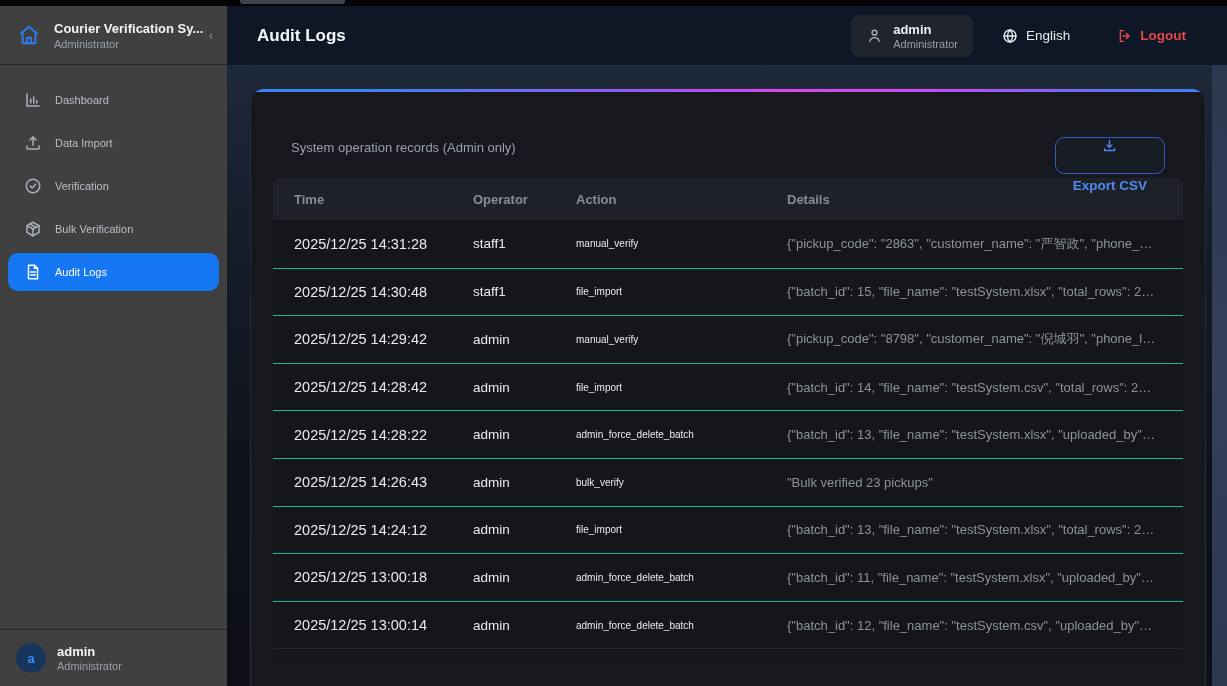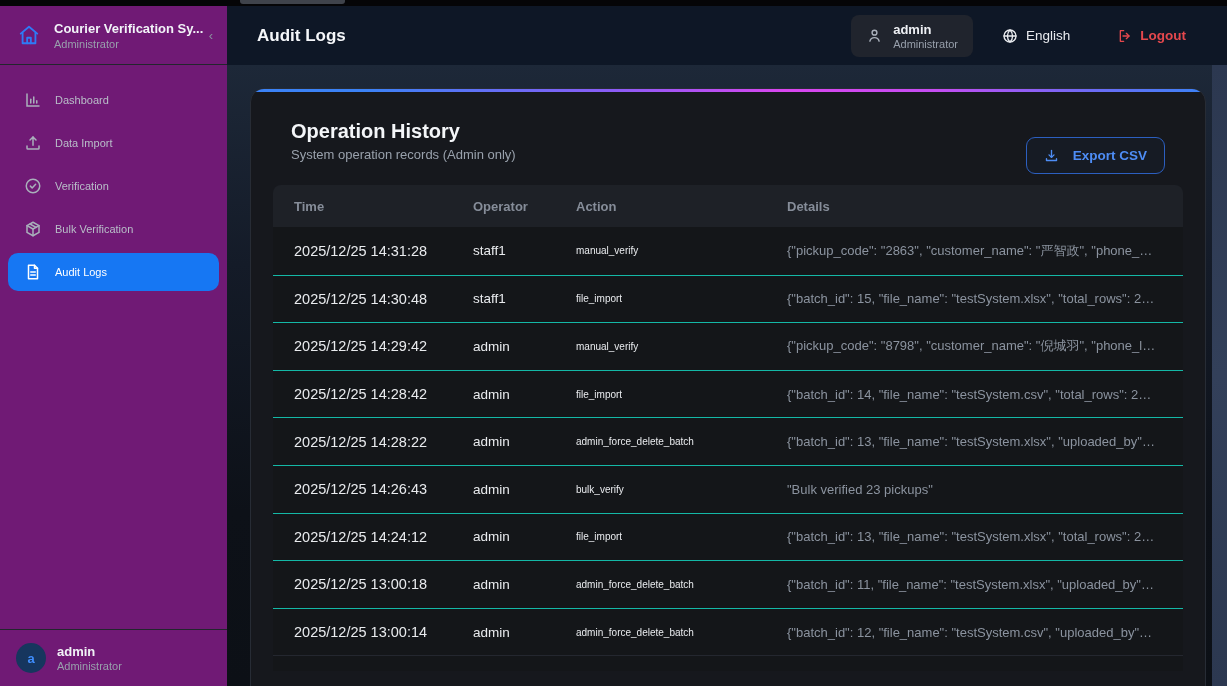--- a/index.html
+++ b/index.html
@@ -5,21 +5,21 @@
   * { margin:0; padding:0; box-sizing:border-box; }
   html,body { width:1227px; height:686px; overflow:hidden; background:#07080b;
     font-family:"Liberation Sans","DejaVu Sans",sans-serif; }
   .page { position:relative; width:1227px; height:686px; }
 
   
   .top-strip { position:absolute; left:0; top:0; width:1227px; height:6px; background:#050507; }
   .top-strip .pill { position:absolute; left:240px; top:0; width:105px; height:4px; background:#3f434b; border-radius:0 0 3px 3px; }
 
   
-  .sidebar { position:absolute; left:0; top:6px; width:227px; height:680px; background:#701a75; }
+  .sidebar { position:absolute; left:0; top:6px; width:227px; height:680px; background:#404040; }
   .sb-header { height:59px; display:flex; align-items:center; padding:0 10px 0 14px; border-bottom:1px solid #22262d; }
   .logo-tile { width:30px; height:30px; display:flex; align-items:center; justify-content:center; flex:0 0 auto; }
   .sb-title-wrap { margin-left:10px; flex:1; min-width:0; }
   .sb-title { font-size:13px; font-weight:bold; color:#f2f4f8; white-space:nowrap; overflow:hidden; }
   .sb-sub { font-size:11px; color:#98a0ac; margin-top:2px; }
   .collapse { color:#8a919d; font-size:13px; padding:2px 4px; cursor:pointer; }
 
   .nav { margin-top:16px; }
   .nav-item { display:flex; align-items:center; gap:13px; height:38px; margin:0 8px 5px 8px;
     padding-left:16px; border-radius:10px; color:#b9bfc9; font-size:11px; cursor:pointer; }
@@ -49,24 +49,24 @@
   .main { position:absolute; left:227px; top:65px; width:1000px; height:621px;
     background:linear-gradient(180deg,#1d2838 0%,#141b28 32%,#0d1118 72%,#0c1016 100%); }
   .scrollbar { position:absolute; right:0; top:0; width:15px; height:621px;
     background:linear-gradient(180deg,#2c3850,#33405a 50%,#2c3850); cursor:pointer; }
 
   .card { position:absolute; left:23px; top:23px; width:956px; height:640px; background:#16181d;
     border:1px solid #272c35; border-radius:14px; overflow:hidden; }
   .grad-bar { height:3px; background:linear-gradient(90deg,#3b82f6 0%,#3b82f6 12%,#8b5cf6 38%,#d946ef 56%,#c44df2 72%,#6d6bf6 88%,#3b82f6 100%); }
   .card-head { position:relative; padding:28px 40px 0 40px; }
   .card-title { font-size:20px; font-weight:bold; color:#f4f6f9; }
-  .card-sub { font-size:13px; color:#99a1ac; margin-top:4px; }
-  .export-btn { position:absolute; right:40px; top:45px; height:37px; display:flex; align-items:center; gap:14px;
+  .card-sub { font-size:13px; color:#99a1ac; margin-top:20px; }
+  .export-btn { position:absolute; right:40px; top:45px; height:37px; display:flex; align-items:center; gap:25px;
     padding:0 17px; border:1px solid #2c5fc0; border-radius:9px; background:rgba(40,80,160,0.06);
-    color:#4e8df5; font-size:13.5px; font-weight:600; cursor:pointer; }
+    color:#4e8df5; font-size:13.5px; font-weight:600; cursor:pointer;flex-direction:column; }
 
   .table { margin:23px 22px 0 22px; }
   .thead { display:flex; align-items:center; height:42px; background:#1e2127; border-radius:8px 8px 0 0; }
   .thead .cell { font-size:13px; font-weight:bold; color:#868d99; }
   .cell { padding-left:21px; white-space:nowrap; overflow:hidden; }
   .c-time { width:179px; flex:0 0 auto; }
   .c-op   { width:103px; flex:0 0 auto; }
   .c-act  { width:211px; flex:0 0 auto; }
   .c-det  { flex:1; min-width:0; }
   .trow { display:flex; align-items:center; height:47.6px; border-top:1px solid #14b8a6; background:#141619; }
@@ -205,21 +205,20 @@
       </span>
       <span>Logout</span>
     </div>
   </div>
 
   <div class="main">
     <div class="card">
       <div class="grad-bar"></div>
 
       <div class="card-head">
-        <div class="card-title">Operation History</div>
         <div class="card-sub">System operation records (Admin only)</div>
         <div class="export-btn">
           <span>
             <svg width="15" height="15" viewBox="0 0 24 24" fill="none" stroke="#4e8df5" stroke-width="2.2" stroke-linecap="round" stroke-linejoin="round">
               <path d="M12 4v11"></path>
                 <path d="M8 11l4 4 4-4"></path>
                 <path d="M4 17v3h16v-3"></path>
             </svg>
           </span>
           <span>Export CSV</span>

